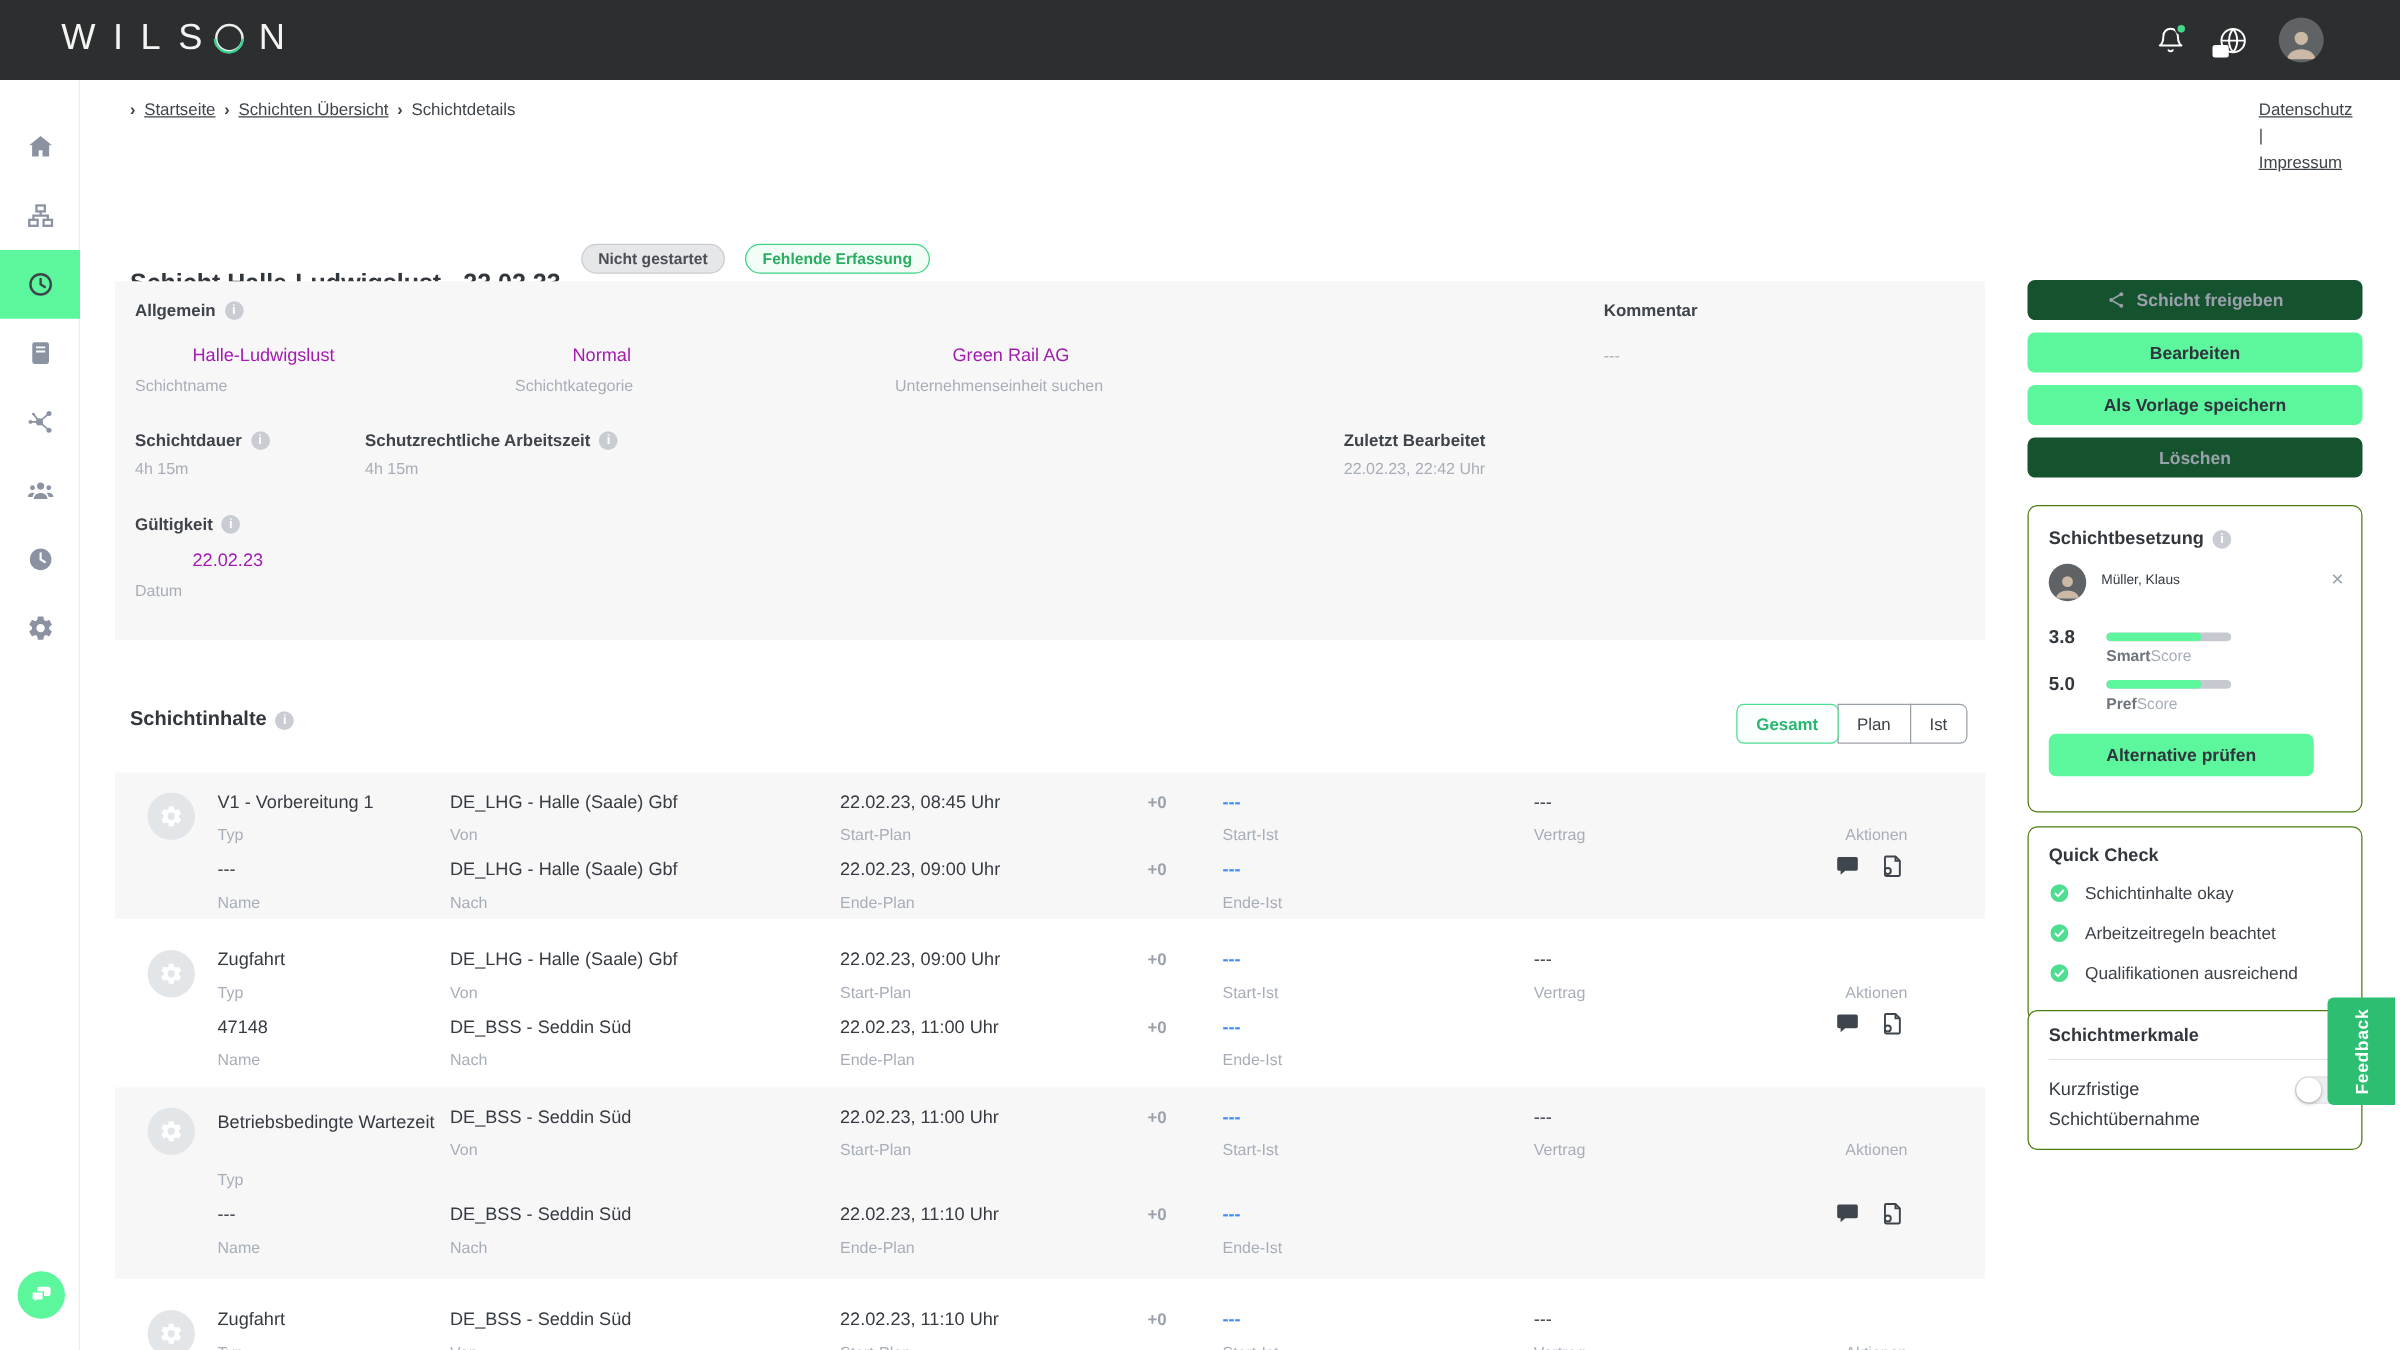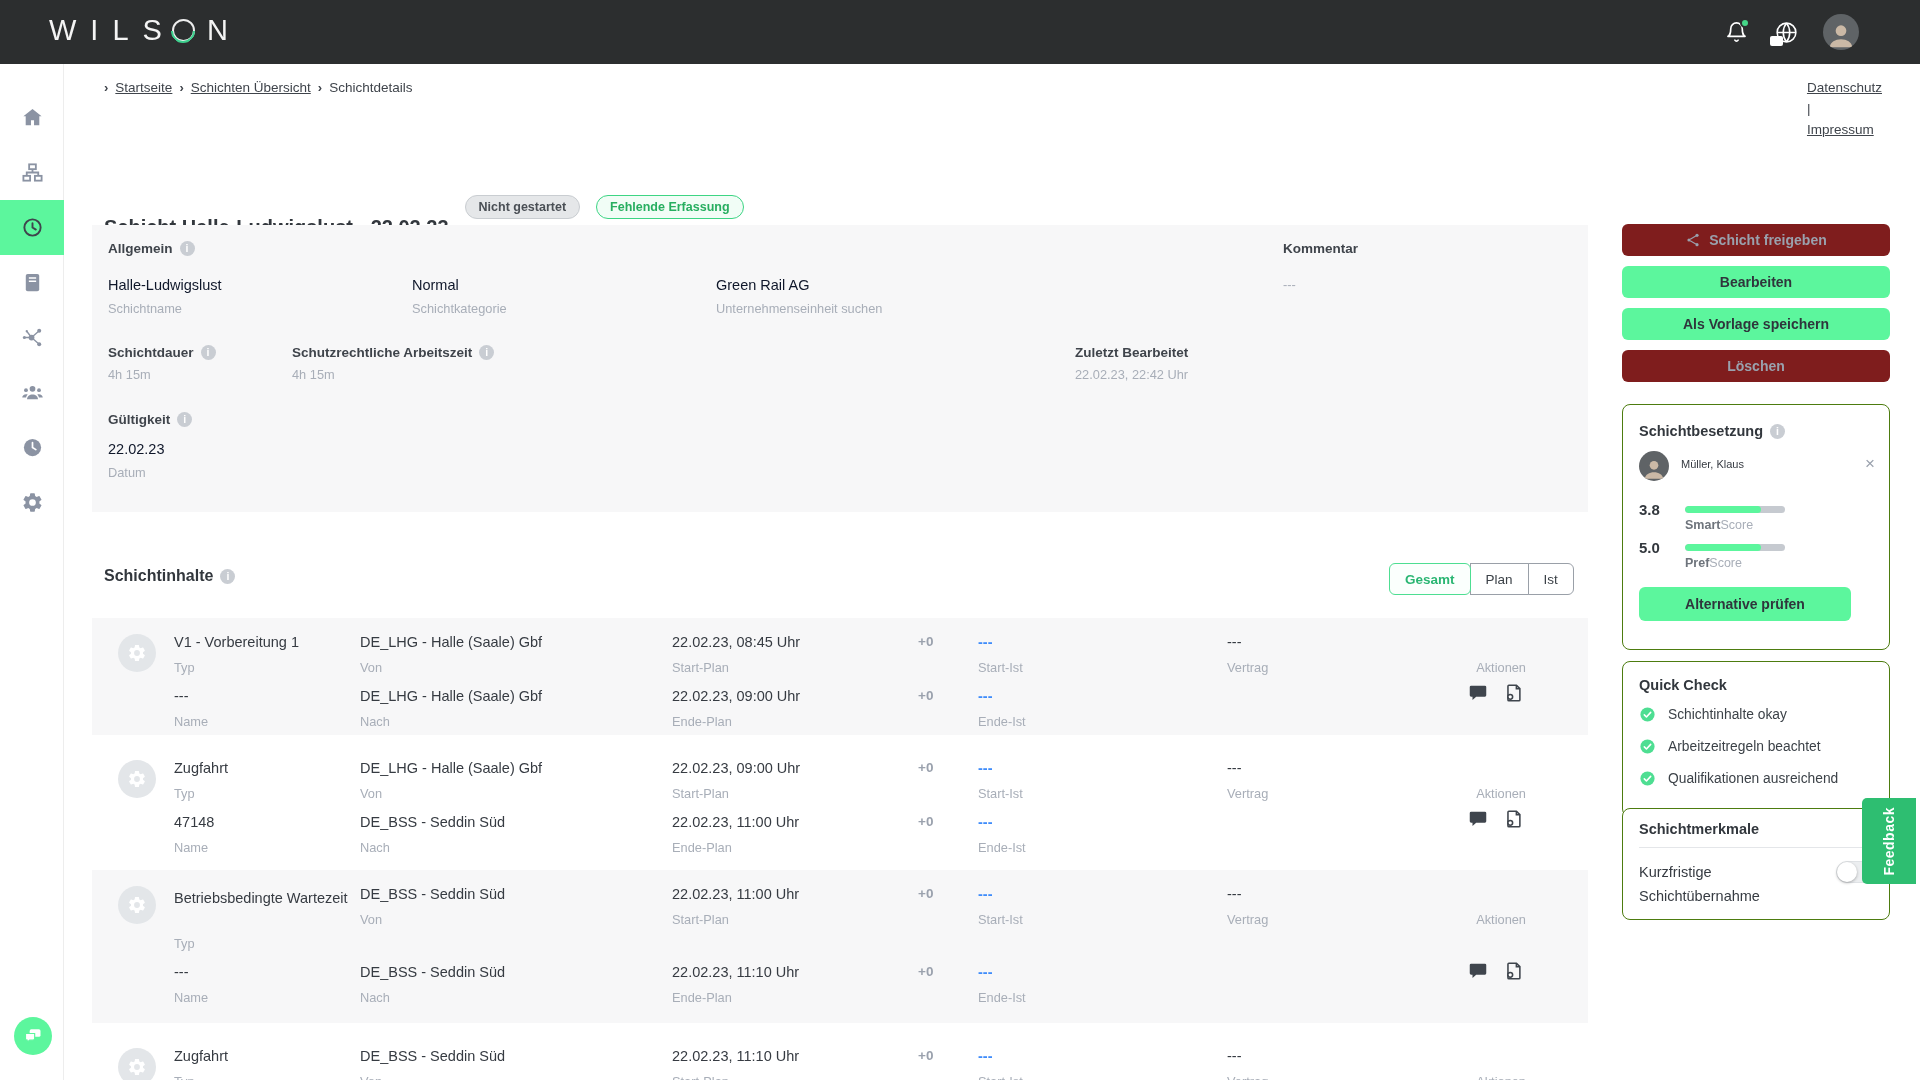--- a/index.html
+++ b/index.html
@@ -44,21 +44,21 @@
   .page-title { font-size:20px; font-weight:700; color:#32373d;margin-top:42px; }
   .pill { height:24px; display:flex; align-items:center; padding:0 13px; border-radius:12px;
     font-size:12.5px; font-weight:700; white-space:nowrap; }
   .pill-gray { background:#e5e7e9; border:1px solid #c9cdd1; color:#4a4f55; }
   .pill-green { background:#f1fdf6; border:1px solid #3dd584; color:#27ae60; }
 
   
   .card-allgemein { position:absolute; left:92px; top:225px; width:1496px; height:287px; background:#f7f7f8; }
   .fld { position:absolute; }
   .blabel { font-size:13.5px; font-weight:700; color:#3f444b; display:flex; align-items:center; }
-  .val { font-size:14.5px; color:#0f172a; }
+  .val { font-size:14.5px; color:#a21caf;margin-left:46px; }
   .sublabel { font-size:12.8px; color:#a8aeb8; }
   .info { display:inline-block; width:15px; height:15px; border-radius:50%; background:#c9cdd3; color:#fff;
     font-size:10.5px; font-weight:700; text-align:center; line-height:15px; margin-left:7px; }
   .info::after { content:"i"; }
 
   
   .section-head { position:absolute; left:104px; top:567px; display:flex; align-items:center; }
   .section-title { font-size:16px; font-weight:700; color:#32373d; }
   .seg { position:absolute; left:1389px; top:563px; display:flex; height:32px; }
   .seg-btn { border:1px solid #9aa0a8; background:#fff; font-size:13.5px; color:#3c4248;
@@ -88,21 +88,21 @@
   .blue { color:#3f8cfa; font-weight:700; }
   .akt-label { position:absolute; right:62px; font-size:12.8px; color:#a8aeb8; }
   .row-actions { position:absolute; right:64px; top:64px; display:flex; gap:13px; }
   .r3 .row-actions { top:90px; }
   .row-actions svg { width:22px; height:22px; cursor:pointer; }
 
   
   .rbtn { position:absolute; left:1622px; width:268px; height:32px; border-radius:6px; display:flex;
     align-items:center; justify-content:center; gap:8px; font-size:14px; font-weight:700; border:none; cursor:pointer;
     font-family:"Liberation Sans", sans-serif; }
-  .rbtn.disabled { background:#7f1d1d; color:#9aa1ad; }
+  .rbtn.disabled { background:#14532d; color:#9aa1ad; }
   .rbtn.green { background:#5cf69d; color:#2f353c; }
 
   .rcard { position:absolute; left:1622px; width:268px; background:#fff; border:1px solid #4d7c0f; border-radius:8px; }
   .card-besetzung { top:404px; height:246px; }
   .card-quick { top:661px; height:156px; }
   .card-merkmale { top:808px; height:112px;padding-left:24px; }
   .rcard-title { position:absolute; left:16px; font-size:14.5px; font-weight:700; color:#32373d; display:flex; align-items:center; }
   .person-avatar { position:absolute; left:16px; top:46px; width:30px; height:30px; border-radius:50%;
     background:#5f6366; overflow:hidden; display:flex; align-items:flex-end; justify-content:center; }
   .person-name { position:absolute; left:58px; top:53px; font-size:11px; color:#363b42; }

